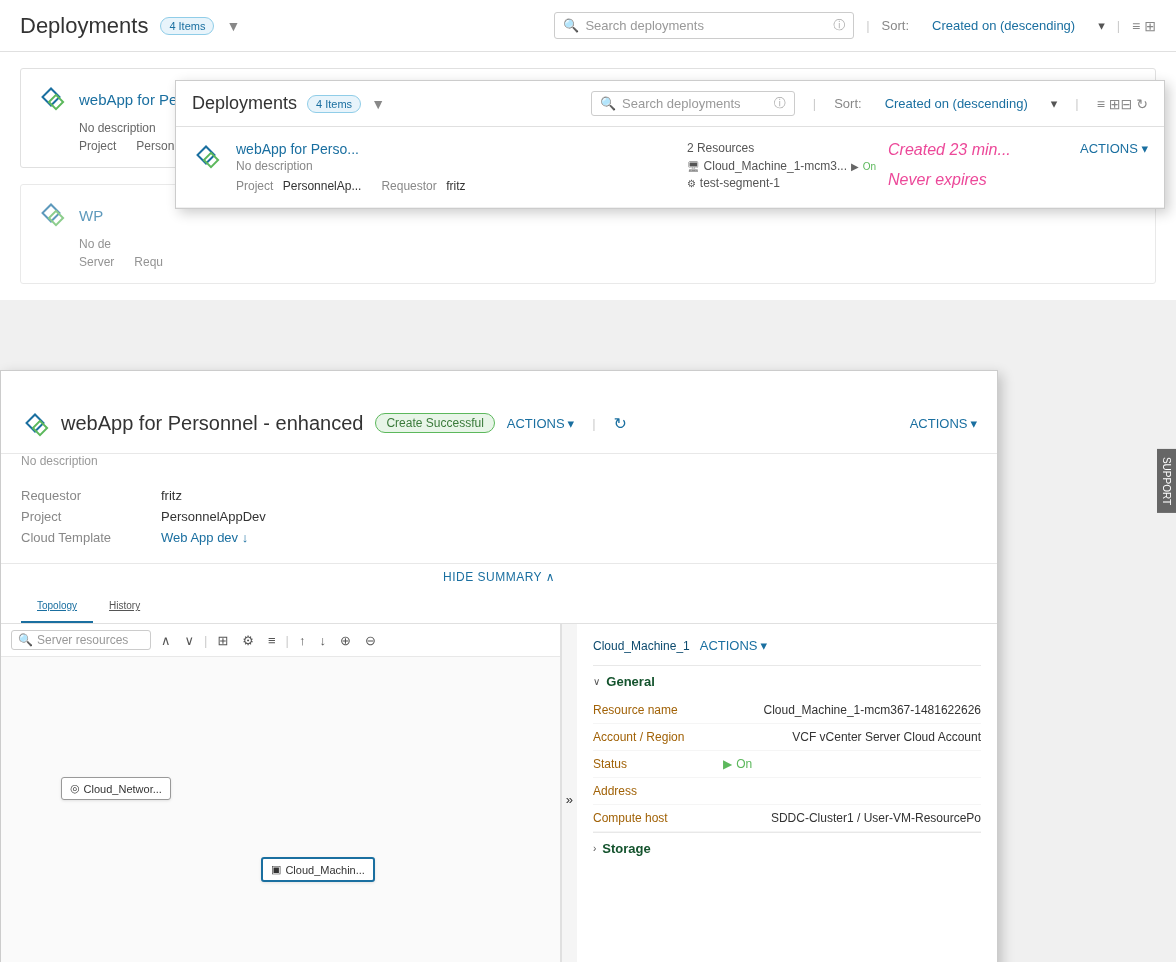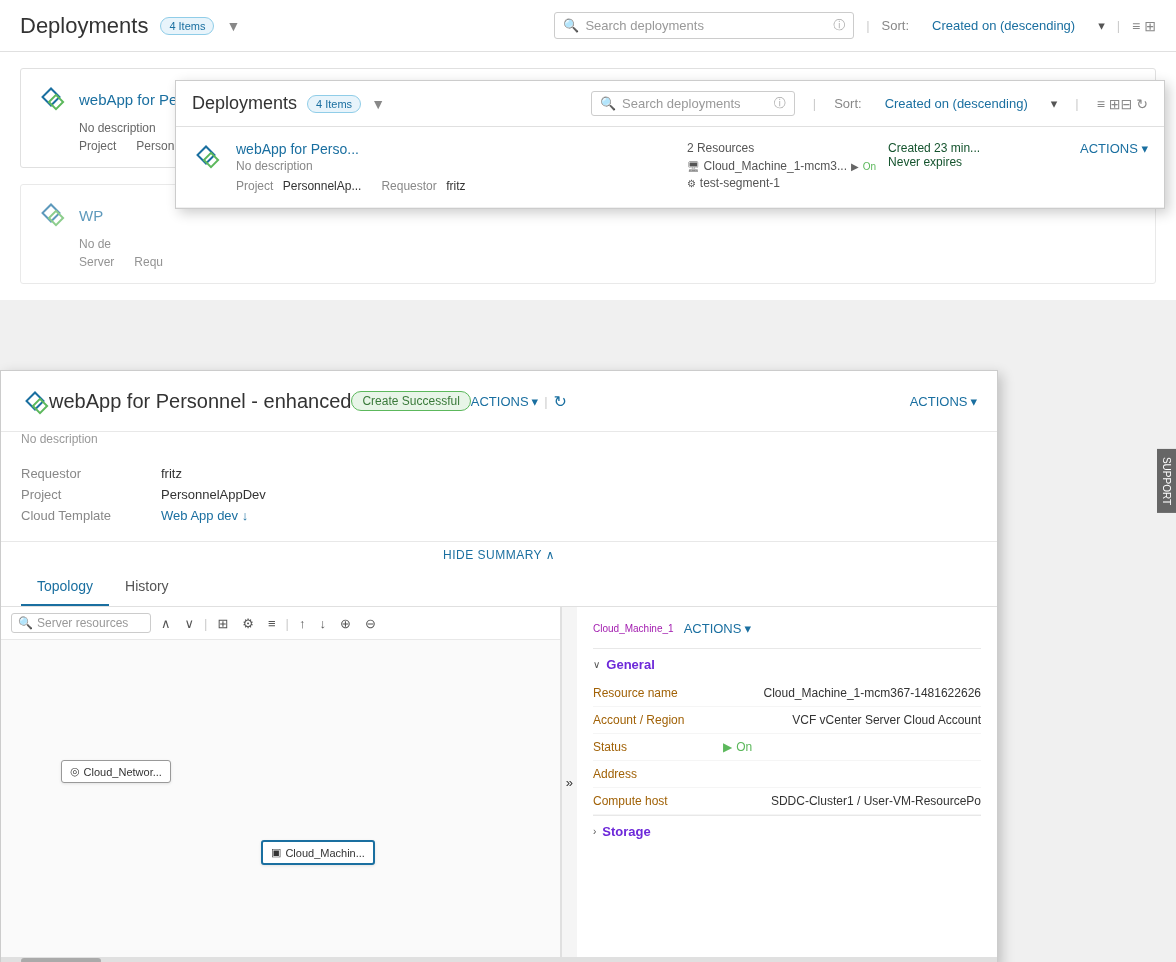--- a/index.html
+++ b/index.html
@@ -168,40 +168,42 @@
 
     .popup-resources {
       font-size: 12px;
       color: #555;
       min-width: 180px;
     }
 
     .resource-item { display: flex; align-items: center; gap: 4px; margin-top: 3px; }
     .status-on { color: #5cb85c; font-size: 10px; }
 
-    .popup-dates { font-size: 12px; color: #14532d; min-width: 180px; }
+    .popup-dates { font-size: 16px; color: #ec4899; min-width: 180px; font-style: italic; }
     .popup-actions { color: #1a6fa0; font-size: 13px; cursor: pointer; font-weight: 500; margin-left: auto; white-space: nowrap; }
 
     
     .detail-panel {
       position: absolute;
       top: 370px;
       left: 0;
       width: 998px;
       background: #fff;
       border: 1px solid #ccc;
       box-shadow: 4px 4px 12px rgba(0,0,0,0.2);
       z-index: 20;
     }
 
     .detail-header {
       display: flex;
       align-items: center;
       padding: 16px 20px;
+      gap: 12px;
       border-bottom: 1px solid #e8e8e8;
+      margin-top: 22px;
     }
 
     .detail-title { font-size: 20px; font-weight: 400; color: #333; }
 
     .create-badge {
       background: #e8f5e8;
       border: 1px solid #5cb85c;
       border-radius: 10px;
       padding: 2px 10px;
       font-size: 12px;
@@ -247,24 +249,25 @@
     
     .tabs-bar {
       display: flex;
       border-bottom: 1px solid #e0e0e0;
       padding: 0 20px;
       background: #fff;
     }
 
     .tab {
       padding: 10px 16px;
-      font-size: 14px;
+      font-size: 10px;
       color: #555;
       cursor: pointer;
       border-bottom: 2px solid transparent;
+      text-decoration: underline;
     }
 
     .tab.active {
       color: #1a6fa0;
       border-bottom: 2px solid #1a6fa0;
       font-weight: 500;
     }
 
     
     .topology-container {
@@ -334,32 +337,32 @@
       padding: 14px 16px;
     }
 
     .right-panel-header {
       display: flex;
       align-items: center;
       gap: 10px;
       margin-bottom: 12px;
     }
 
-    .resource-title { font-size: 10px; font-weight: 500; color: #a21caf; }
+    .resource-title { font-size: 12px; font-weight: 500; color: #0c4a6e; }
 
     .section-header {
       display: flex;
       align-items: center;
       gap: 6px;
       padding: 8px 0;
       border-top: 1px solid #e8e8e8;
       cursor: pointer;
     }
 
-    .section-title { font-size: 13px; font-weight: 600; color: #6d28d9; }
+    .section-title { font-size: 13px; font-weight: 600; color: #14532d; }
     .chevron { color: #555; font-size: 10px; }
 
     .property-row {
       display: flex;
       padding: 6px 0;
       border-bottom: 1px solid #f5f5f5;
       font-size: 12px;
     }
 
     .prop-label { color: #a16207; min-width: 130px; }
@@ -532,21 +535,21 @@
         <span style="color:#666; font-size:10px;">▶</span>
         <span class="status-on">On</span>
       </div>
       <div class="resource-item">
         <span style="font-size:10px;">⚙</span>
         <span>test-segment-1</span>
       </div>
     </div>
     <div class="popup-dates">
       <div>Created 23 min...</div>
-      <div style="margin-top:0;">Never expires</div>
+      <div style="margin-top:12px;">Never expires</div>
     </div>
     <div class="popup-actions">
       <span>ACTIONS</span> <span>▾</span>
     </div>
   </div>
 </div>
 
 <div class="detail-panel">
   <div class="detail-header">
     <div class="diamond-icon" style="width:28px;height:28px;">

